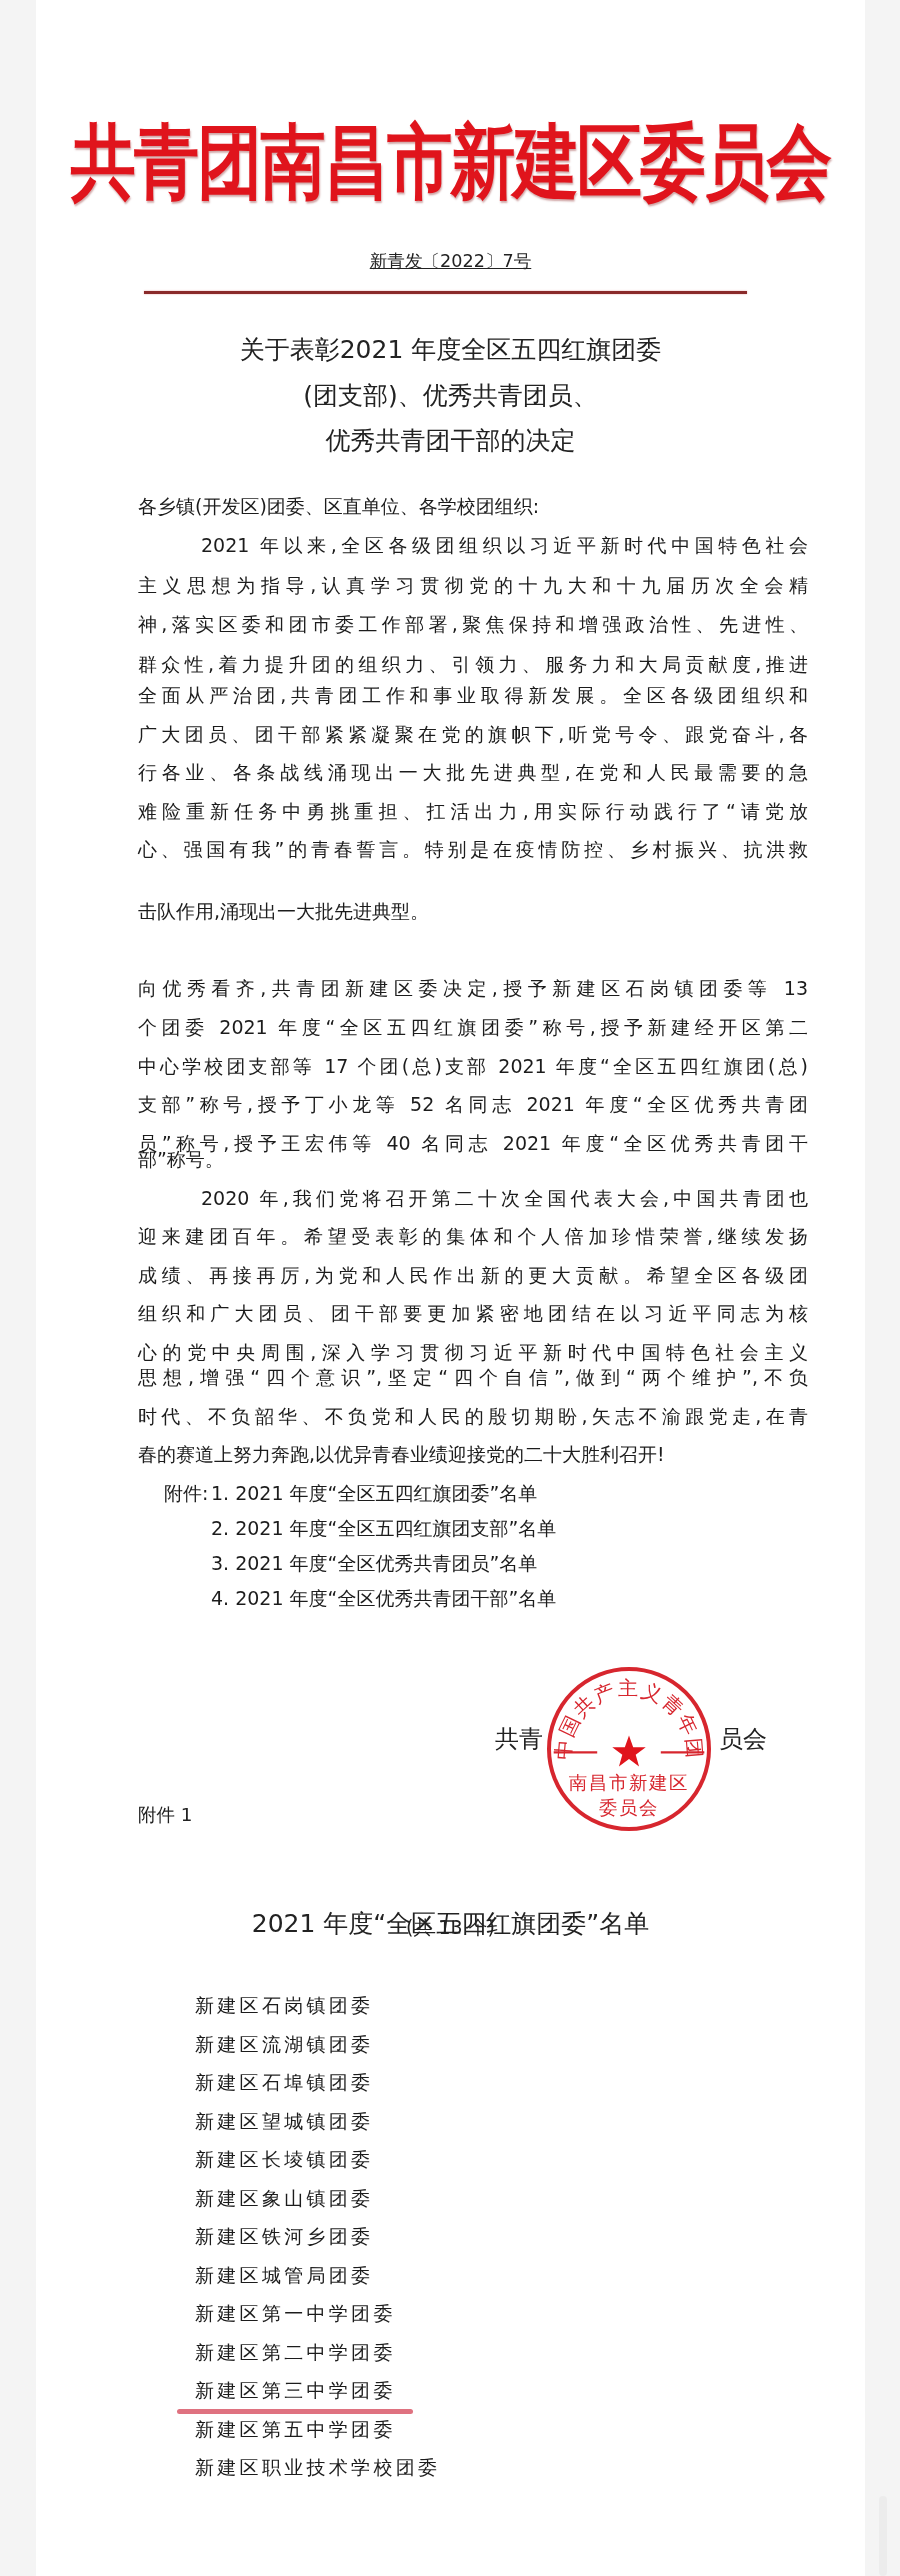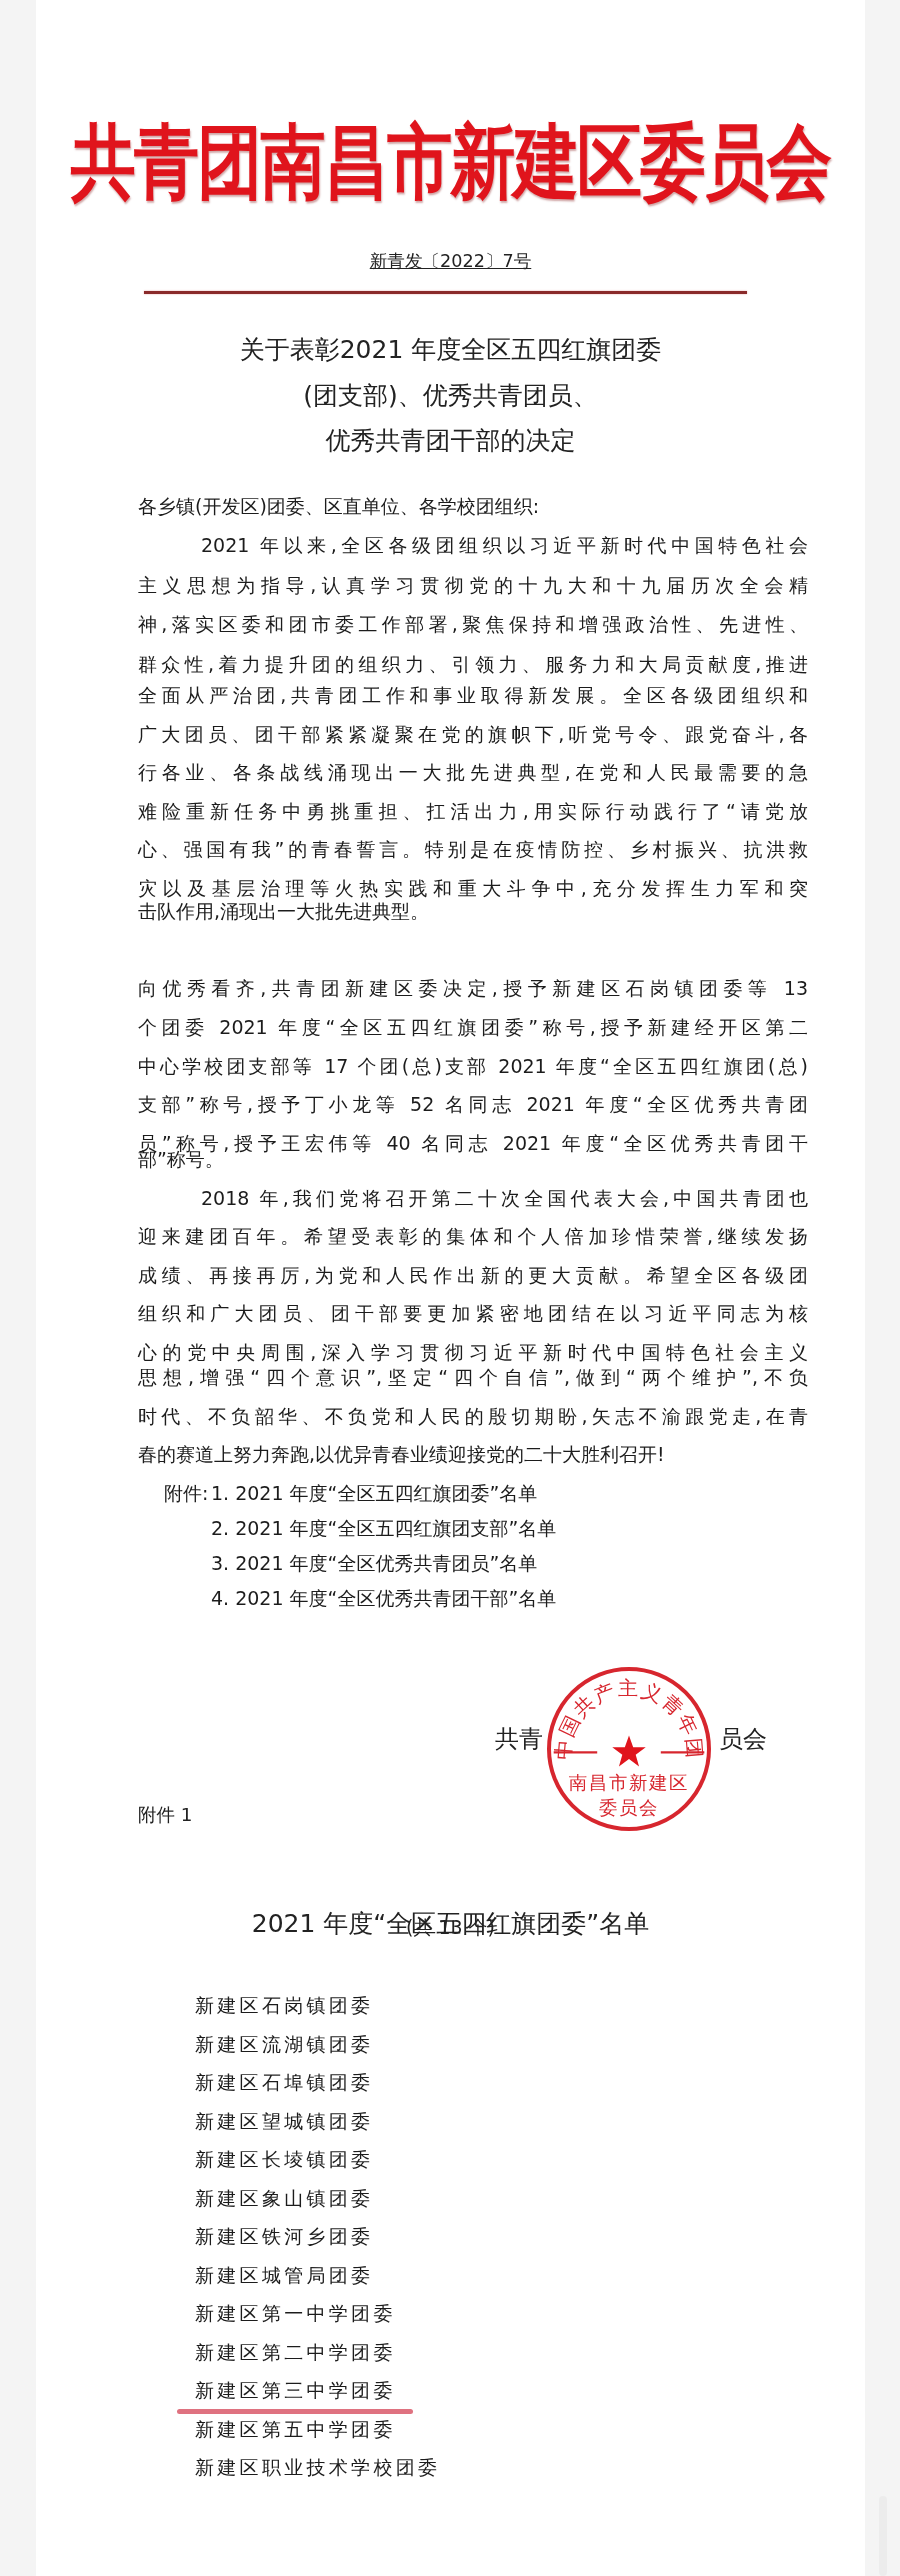--- a/index.html
+++ b/index.html
@@ -49,31 +49,30 @@
 
   <div class="abs body-text para-line indent" style="top:533px">2021 年以来,全区各级团组织以习近平新时代中国特色社会</div>
   <div class="abs body-text para-line" style="top:573px">主义思想为指导,认真学习贯彻党的十九大和十九届历次全会精</div>
   <div class="abs body-text para-line" style="top:612px">神,落实区委和团市委工作部署,聚焦保持和增强政治性、先进性、</div>
   <div class="abs body-text para-line" style="top:652px">群众性,着力提升团的组织力、引领力、服务力和大局贡献度,推进</div>
   <div class="abs body-text para-line" style="top:683px">全面从严治团,共青团工作和事业取得新发展。全区各级团组织和</div>
   <div class="abs body-text para-line" style="top:722px">广大团员、团干部紧紧凝聚在党的旗帜下,听党号令、跟党奋斗,各</div>
   <div class="abs body-text para-line" style="top:760px">行各业、各条战线涌现出一大批先进典型,在党和人民最需要的急</div>
   <div class="abs body-text para-line" style="top:799px">难险重新任务中勇挑重担、扛活出力,用实际行动践行了“请党放</div>
   <div class="abs body-text para-line" style="top:837px">心、强国有我”的青春誓言。特别是在疫情防控、乡村振兴、抗洪救</div>
-  <div class="abs body-text para-line" style="top:876px">灾以及基层治理等火热实践和重大斗争中,充分发挥生力军和突</div>
   <div class="abs body-text para-line last" style="top:899px">击队作用,涌现出一大批先进典型。</div>
 
   <div class="abs body-text para-line" style="top:976px">向优秀看齐,共青团新建区委决定,授予新建区石岗镇团委等 13</div>
   <div class="abs body-text para-line" style="top:1015px">个团委 2021 年度“全区五四红旗团委”称号,授予新建经开区第二</div>
   <div class="abs body-text para-line" style="top:1054px">中心学校团支部等 17 个团(总)支部 2021 年度“全区五四红旗团(总)</div>
   <div class="abs body-text para-line" style="top:1092px">支部”称号,授予丁小龙等 52 名同志 2021 年度“全区优秀共青团</div>
   <div class="abs body-text para-line" style="top:1131px">员”称号,授予王宏伟等 40 名同志 2021 年度“全区优秀共青团干</div>
   <div class="abs body-text para-line last" style="top:1147px">部”称号。</div>
 
-  <div class="abs body-text para-line indent" style="top:1186px">2018 年,我们党将召开第二十次全国代表大会,中国共青团也</div>
+  <div class="abs body-text para-line indent" style="top:1186px">2020 年,我们党将召开第二十次全国代表大会,中国共青团也</div>
   <div class="abs body-text para-line" style="top:1224px">迎来建团百年。希望受表彰的集体和个人倍加珍惜荣誉,继续发扬</div>
   <div class="abs body-text para-line" style="top:1263px">成绩、再接再厉,为党和人民作出新的更大贡献。希望全区各级团</div>
   <div class="abs body-text para-line" style="top:1301px">组织和广大团员、团干部要更加紧密地团结在以习近平同志为核</div>
   <div class="abs body-text para-line" style="top:1340px">心的党中央周围,深入学习贯彻习近平新时代中国特色社会主义</div>
   <div class="abs body-text para-line" style="top:1365px">思想,增强“四个意识”,坚定“四个自信”,做到“两个维护”,不负</div>
   <div class="abs body-text para-line" style="top:1404px">时代、不负韶华、不负党和人民的殷切期盼,矢志不渝跟党走,在青</div>
   <div class="abs body-text para-line last" style="top:1442px">春的赛道上努力奔跑,以优异青春业绩迎接党的二十大胜利召开!</div>
 
   <div class="abs body-text" style="left:128px; top:1481px">附件:</div>
   <div class="abs body-text" style="left:175px; top:1481px">1. 2021 年度“全区五四红旗团委”名单</div>

